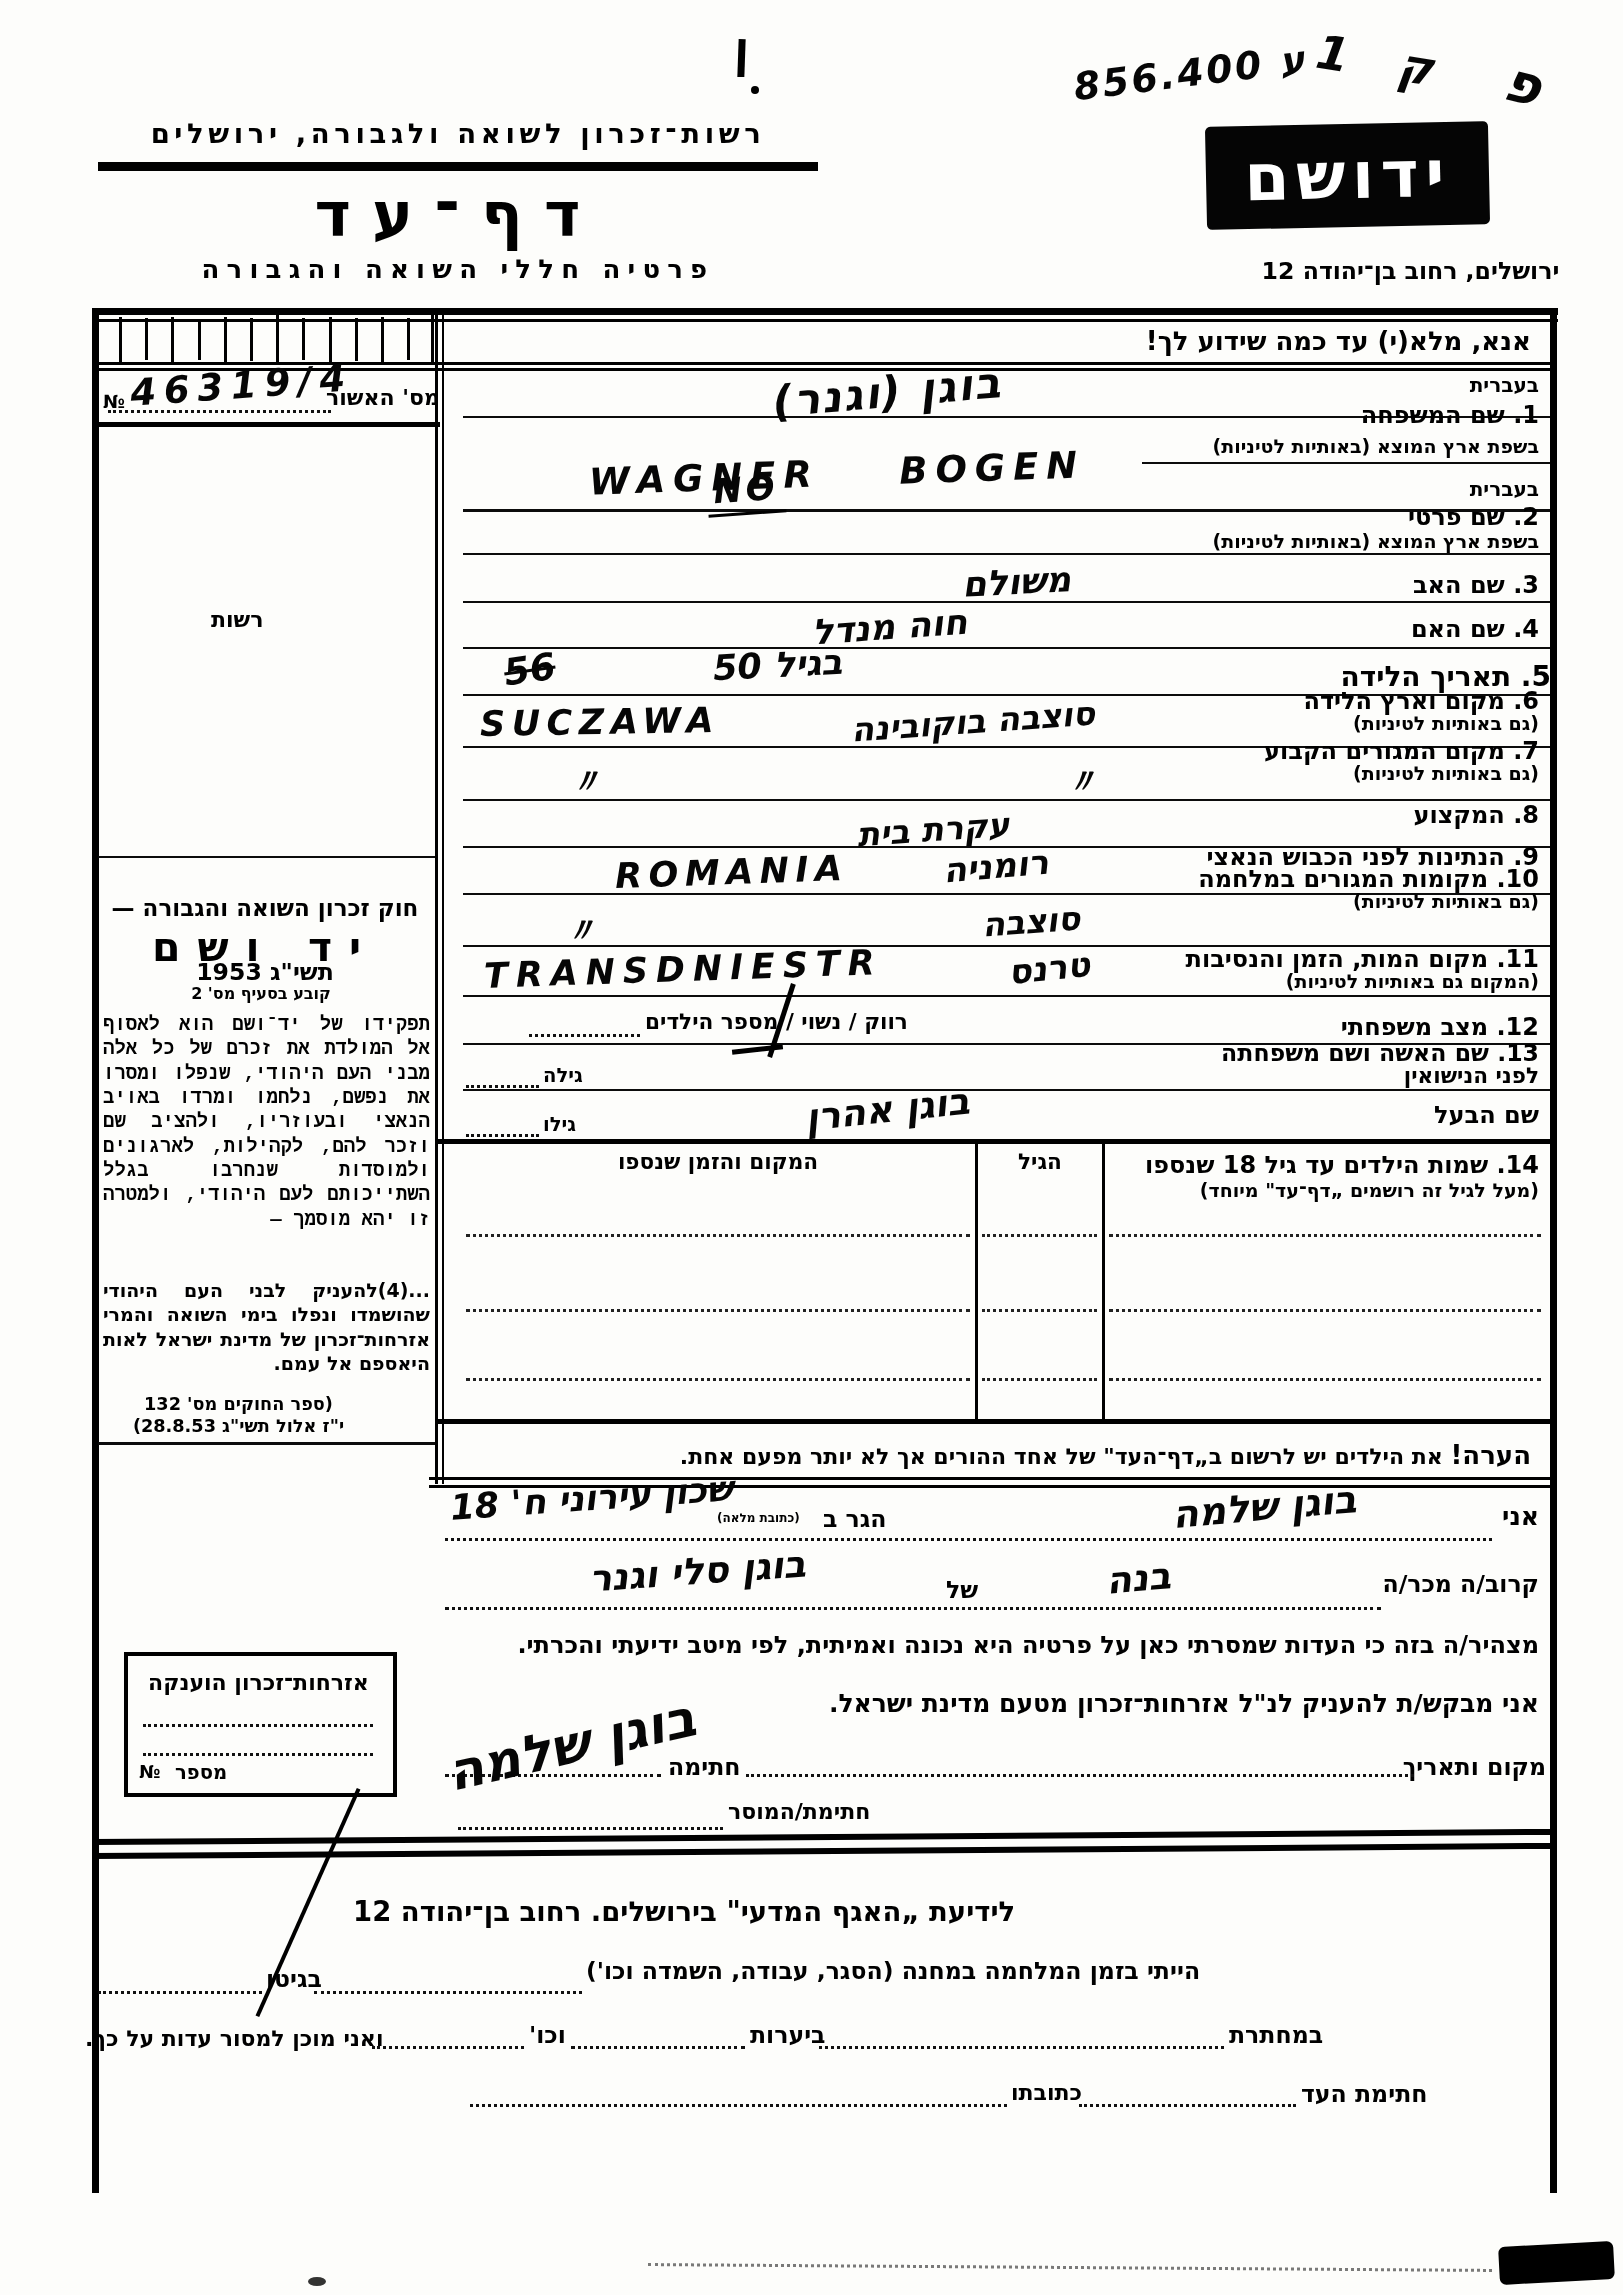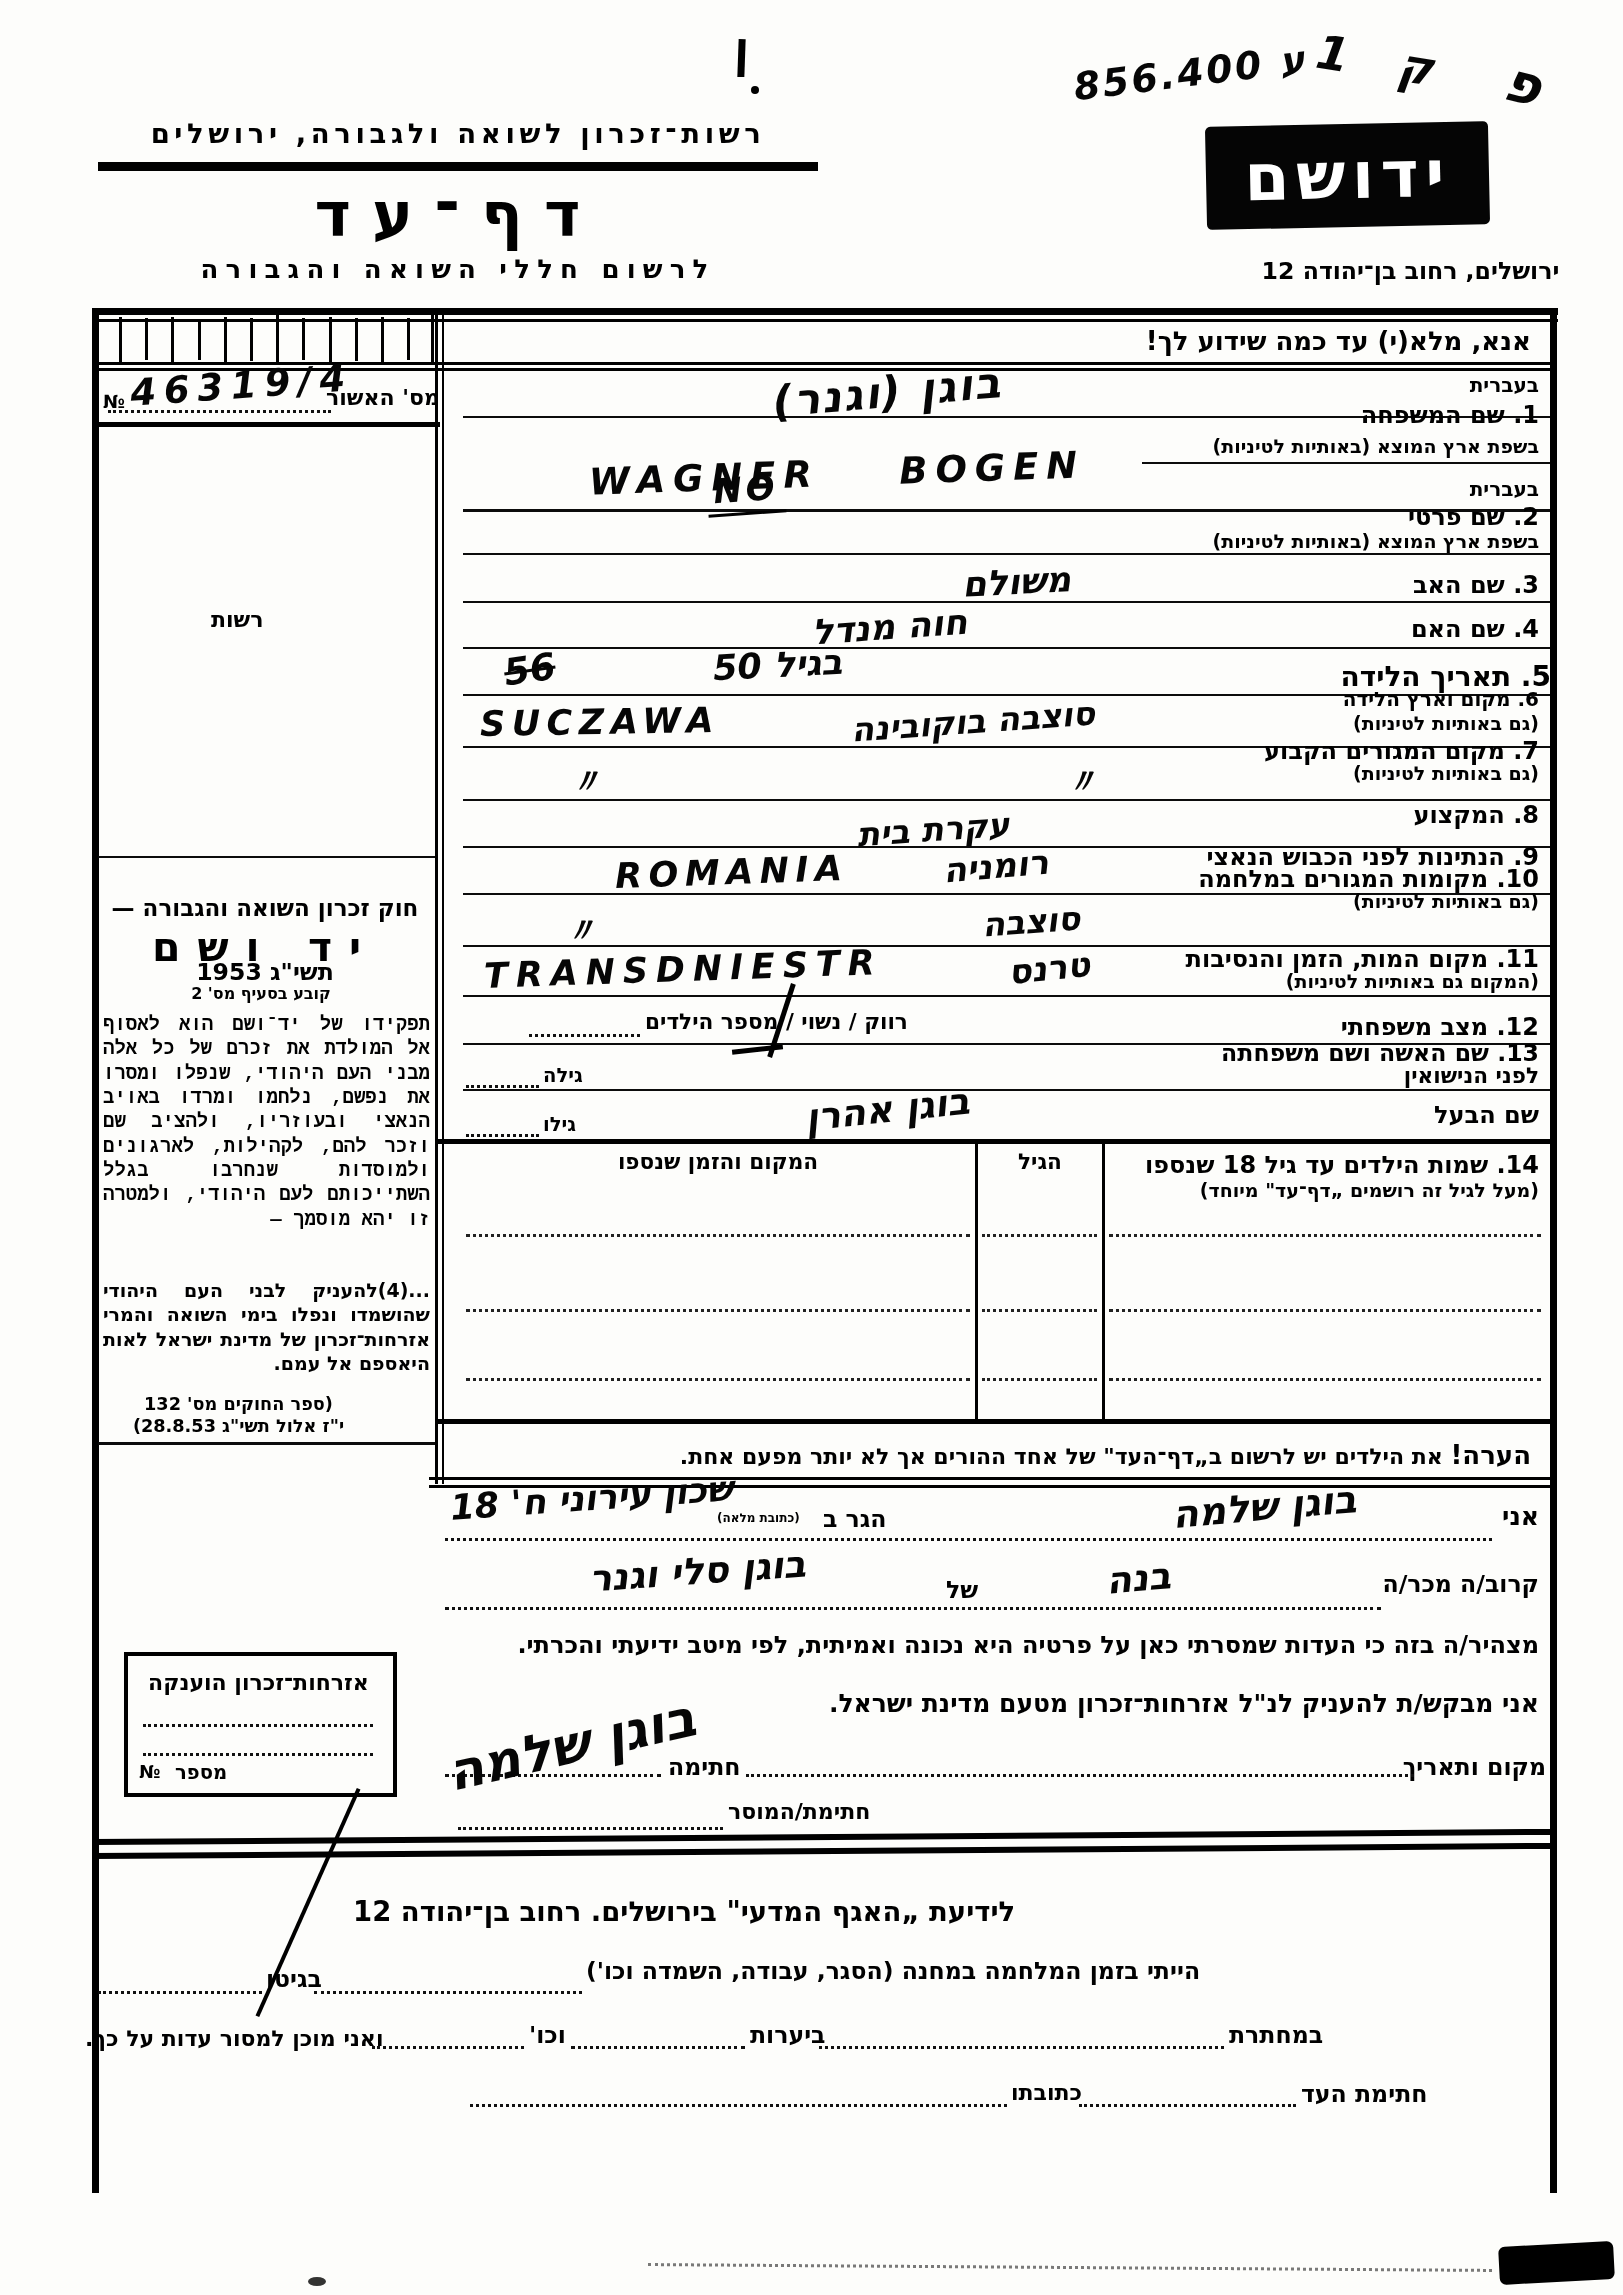--- a/index.html
+++ b/index.html
@@ -24,21 +24,21 @@
 
   <div class="hw" style="left:1073px;top:51px;font-size:38px;transform:rotate(-7deg);letter-spacing:2.6px;">ע 856.400</div>
   <div class="hw" style="left:1316px;top:34px;font-size:47px;transform:rotate(9deg);letter-spacing:17px;">ק 1</div>
   <div class="hw" style="left:1505px;top:52px;font-size:55px;transform:rotate(14deg);">פ</div>
   <div class="bar" style="left:738px;top:39px;width:6.5px;height:38px;transform:rotate(2deg);"></div>
   <div class="bar" style="left:751px;top:86px;width:7.9px;height:7.9px;border-radius:50%;"></div>
 
   <div class="lbl ctr" style="left:98px;top:117px;width:720px;font-size:27.5px;letter-spacing:4.6px;">רשות־זכרון לשואה ולגבורה, ירושלים</div>
   <div class="bar" style="left:98px;top:162px;width:720px;height:8.5px;"></div>
   <div class="lbl ctr" style="left:98px;top:178px;width:720px;font-size:62px;letter-spacing:21px;">דף־עד</div>
-  <div class="lbl ctr" style="left:98px;top:254px;width:720px;font-size:26px;letter-spacing:7.2px;">לרשום חללי השואה והגבורה</div>
+  <div class="lbl ctr" style="left:98px;top:254px;width:720px;font-size:26px;letter-spacing:7.2px;">פרטיה חללי השואה והגבורה</div>
 
   <div class="abs" style="left:1206px;top:124px;width:283px;height:103px;background:#050505;border-radius:5.2px;transform:rotate(-1.2deg);text-align:center;">
     <span style="color:#fff;font-size:65px;font-weight:bold;letter-spacing:6.5px;line-height:103px;">ידושם</span>
   </div>
   <div class="lbl ctr" style="left:1237px;top:257px;width:347px;font-size:23.6px;">ירושלים, רחוב בן־יהודה 12</div>
 
   <div class="bar" style="left:92px;top:308px;width:1466px;height:7.2px;"></div>
   <div class="bar" style="left:92px;top:319px;width:1466px;height:2.6px;"></div>
   <div class="bar" style="left:92px;top:308px;width:6.5px;height:1885px;"></div>
   <div class="bar" style="left:1550px;top:308px;width:6.5px;height:1885px;"></div>
@@ -108,21 +108,21 @@
 
   <div class="lbl" style="right:84px;top:373px;font-size:20px;">בעברית</div>
   <div class="lbl" style="right:84px;top:401px;font-size:24px;">1. שם המשפחה</div>
   <div class="lbl" style="right:84px;top:435px;font-size:19px;">בשפת ארץ המוצא (באותיות לטיניות)</div>
   <div class="lbl" style="right:84px;top:477px;font-size:20px;">בעברית</div>
   <div class="lbl" style="right:84px;top:503px;font-size:24px;">2. שם פרטי</div>
   <div class="lbl" style="right:84px;top:530px;font-size:19px;">בשפת ארץ המוצא (באותיות לטיניות)</div>
   <div class="lbl" style="right:84px;top:571px;font-size:24px;">3. שם האב</div>
   <div class="lbl" style="right:84px;top:615px;font-size:24px;">4. שם האם</div>
   <div class="lbl" style="right:72px;top:660px;font-size:28px;">5. תאריך הלידה</div>
-  <div class="lbl" style="right:84px;top:687px;font-size:20px;">6. מקום וארץ הלידה</div>
+  <div class="lbl" style="right:84px;top:687px;font-size:24px;">6. מקום וארץ הלידה</div>
   <div class="lbl" style="right:84px;top:712px;font-size:19px;">(גם באותיות לטיניות)</div>
   <div class="lbl" style="right:84px;top:737px;font-size:24px;">7. מקום המגורים הקבוע</div>
   <div class="lbl" style="right:84px;top:762px;font-size:19px;">(גם באותיות לטיניות)</div>
   <div class="lbl" style="right:84px;top:801px;font-size:24px;">8. המקצוע</div>
   <div class="lbl" style="right:84px;top:843px;font-size:24px;">9. הנתינות לפני הכבוש הנאצי</div>
   <div class="lbl" style="right:84px;top:865px;font-size:24px;">10. מקומות המגורים במלחמה</div>
   <div class="lbl" style="right:84px;top:890px;font-size:19px;">(גם באותיות לטיניות)</div>
   <div class="lbl" style="right:84px;top:945px;font-size:24px;">11. מקום המות, הזמן והנסיבות</div>
   <div class="lbl" style="right:84px;top:970px;font-size:19px;">(המקום גם באותיות לטיניות)</div>
   <div class="lbl" style="right:84px;top:1013px;font-size:24px;">12. מצב משפחתי</div>

